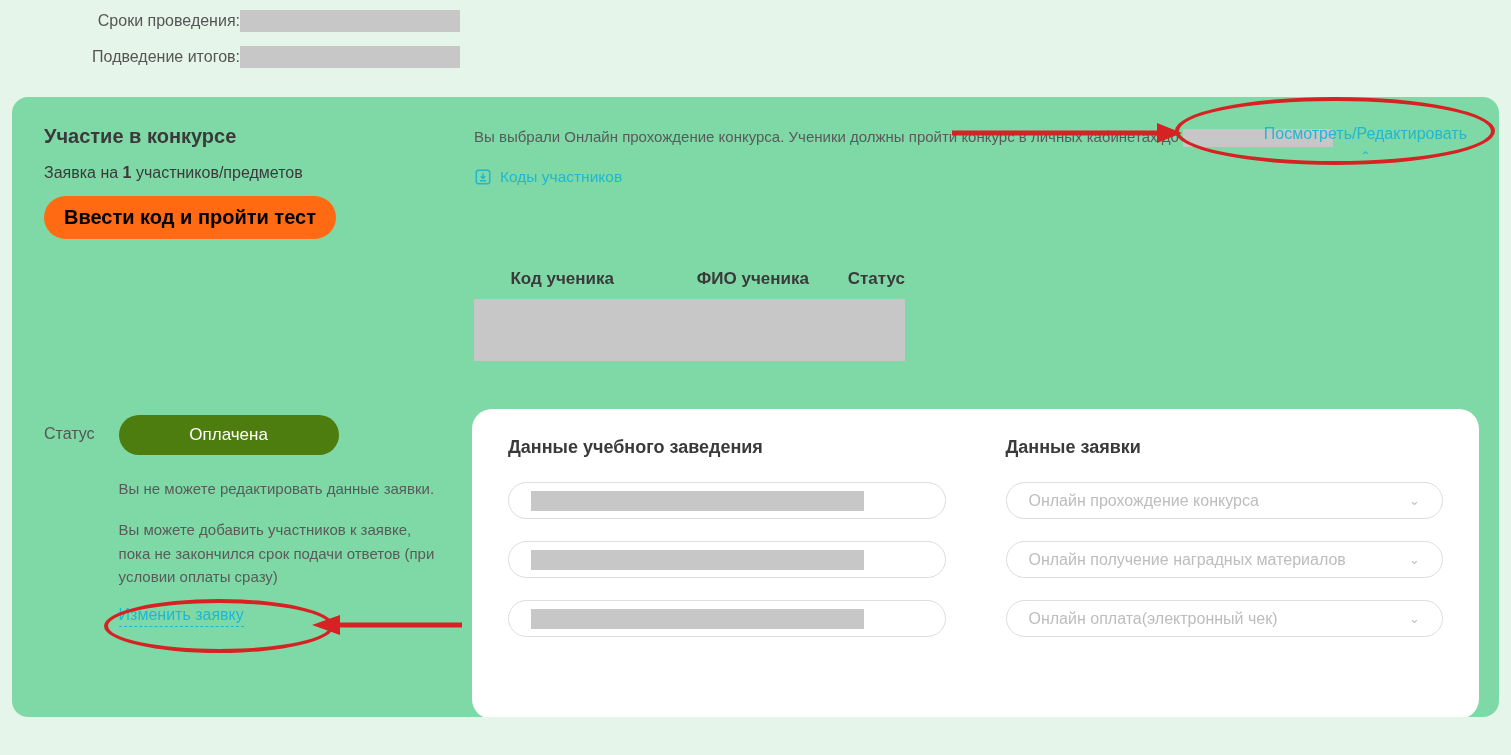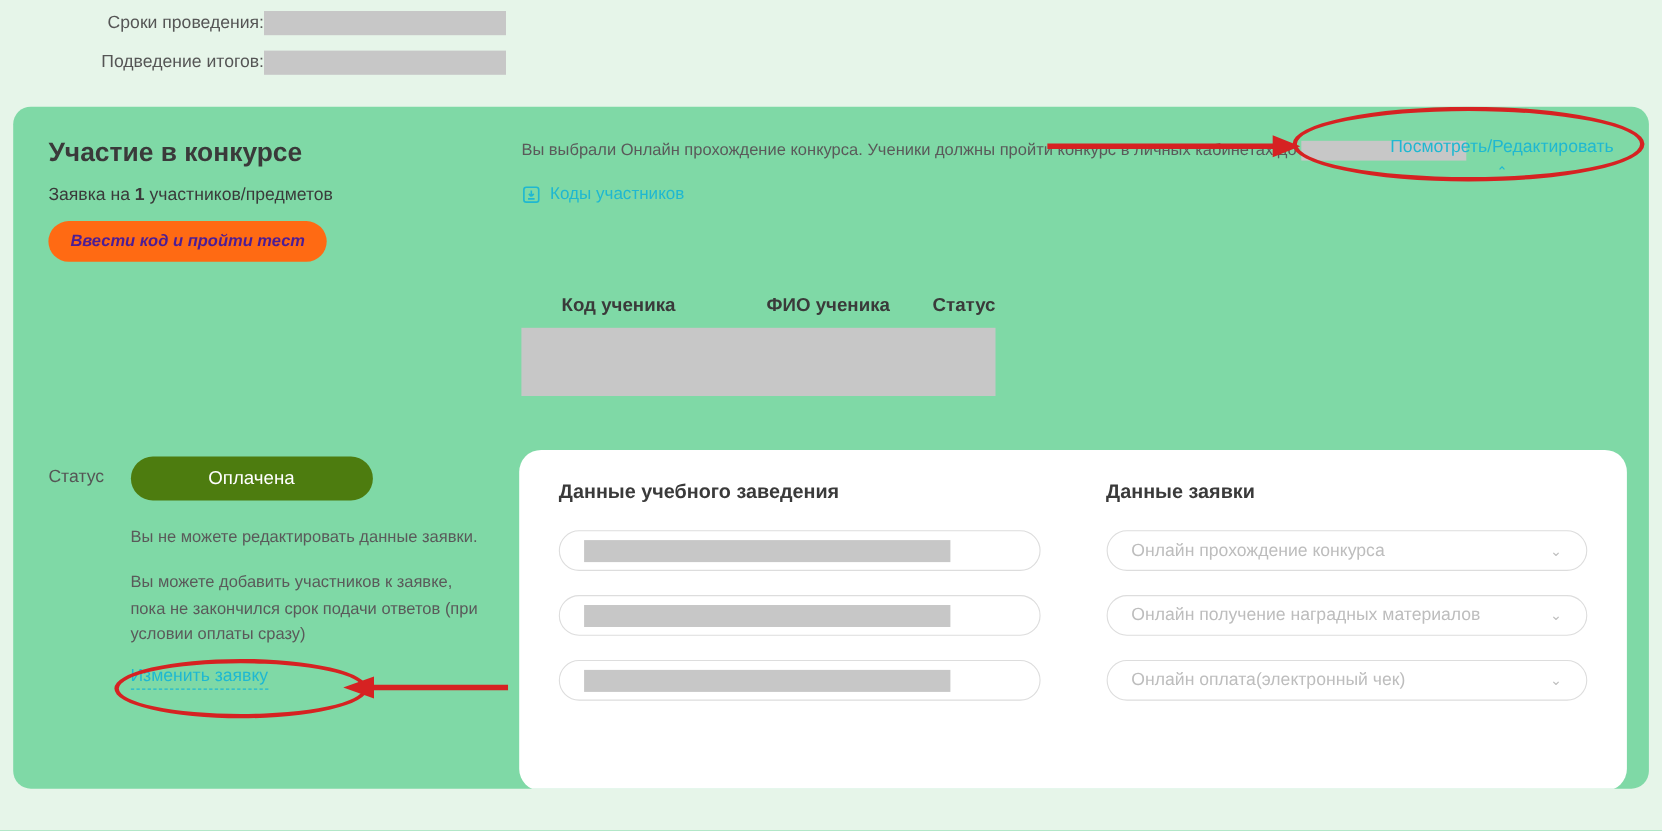--- a/index.html
+++ b/index.html
@@ -40,41 +40,40 @@
   }
   .left-col {
     width: 430px;
     flex-shrink: 0;
   }
   .mid-col {
     flex: 1;
     padding-right: 40px;
   }
   .section-title {
-    font-size: 24px;
+    font-size: 20px;
     font-weight: 700;
     color: #3a3a3a;
     margin-bottom: 16px;
   }
   .app-line {
     font-size: 16px;
     color: #3a3a3a;
     margin-bottom: 14px;
   }
   .app-line .bold { font-weight: 700; }
   .orange-btn {
     background: #ff6a13;
-    color: #4c1d95;
+    color: #000000;
     border: none;
     border-radius: 999px;
     padding: 10px 20px;
-    font-size: 15px;
+    font-size: 20px;
     font-weight: 600;
     cursor: pointer;
-    font-style: italic;
   }
   .mid-desc {
     font-size: 15px;
     color: #5a5a5a;
     line-height: 1.55;
   }
   .date-placeholder {
     display: inline-block; width: 150px; height: 18px; background: #c7c7c7; vertical-align: middle;
   }
   .codes-link {

